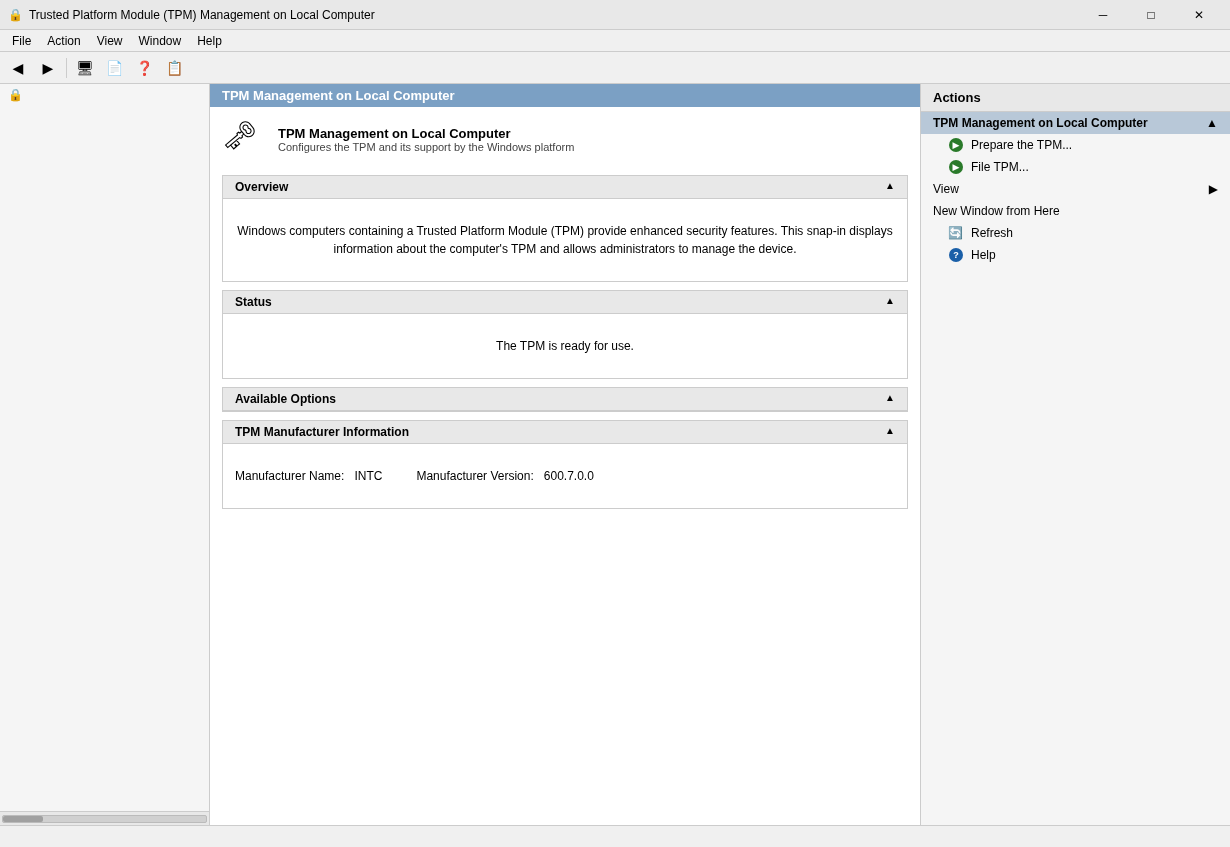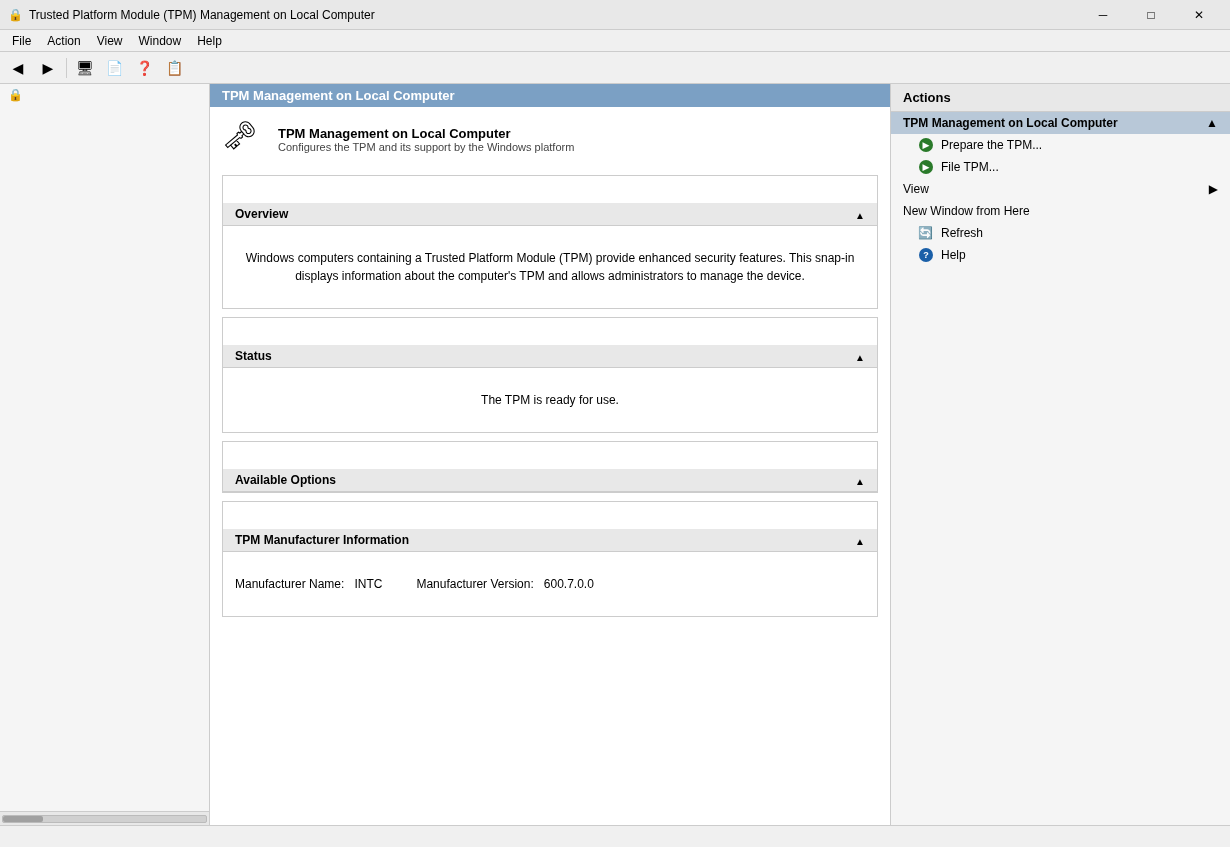--- a/index.html
+++ b/index.html
@@ -166,26 +166,25 @@
     
     .section {
       border: 1px solid #ccc;
       margin-bottom: 8px;
     }
     .section-header {
       background: #e8e8e8;
       padding: 4px 12px;
       display: flex;
       justify-content: space-between;
-      align-items: flex-end;
+      align-items: flex-start;
       font-size: 12px;
       font-weight: bold;
       cursor: pointer;
       border-bottom: 1px solid #ccc;
-      margin-top: 27px;
     }
     .section-content {
       padding: 23px 12px;
       font-size: 12px;
       line-height: 1.5;
       text-align: center;
     }
     .section-collapse-btn {
       font-size: 10px;
       background: none;
@@ -203,21 +202,21 @@
       font-size: 12px;
     }
     .spec-version-box {
       border: 2px solid #cc0000;
       padding: 4px 12px;
       font-size: 12px;
     }
 
     
     .actions-panel {
-      width: 340px;
+      width: 310px;
       background: #f5f5f5;
       border-left: 1px solid #ccc;
       display: flex;
       flex-direction: column;
     }
     .actions-header {
       background: #e8e8e8;
       padding: 6px 12px;
       font-size: 13px;
       font-weight: bold;

